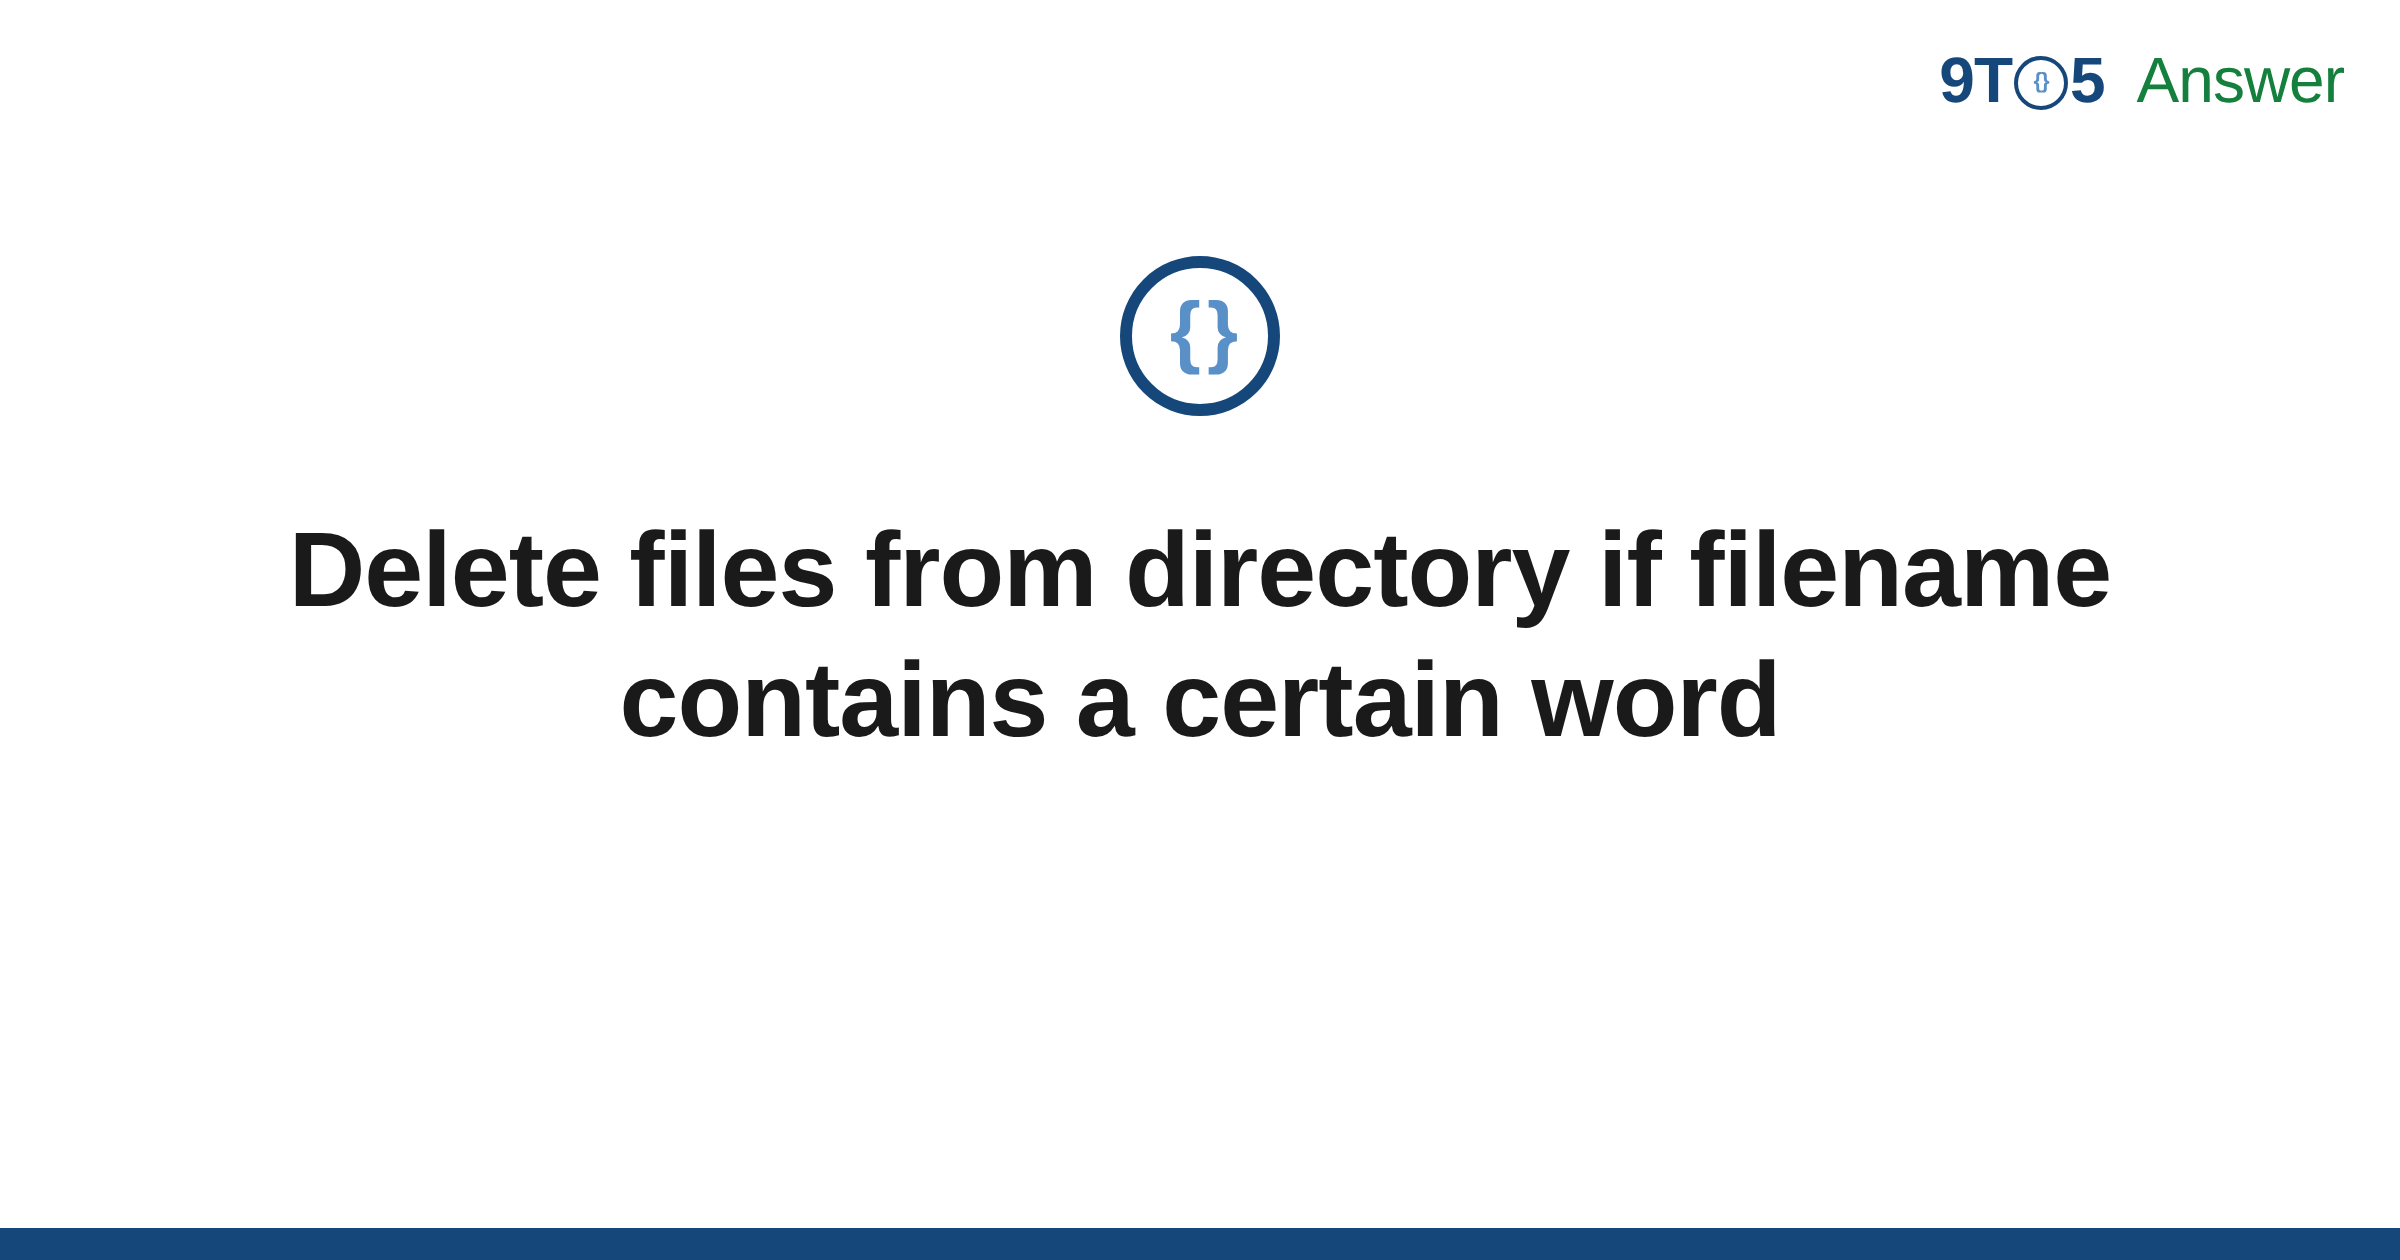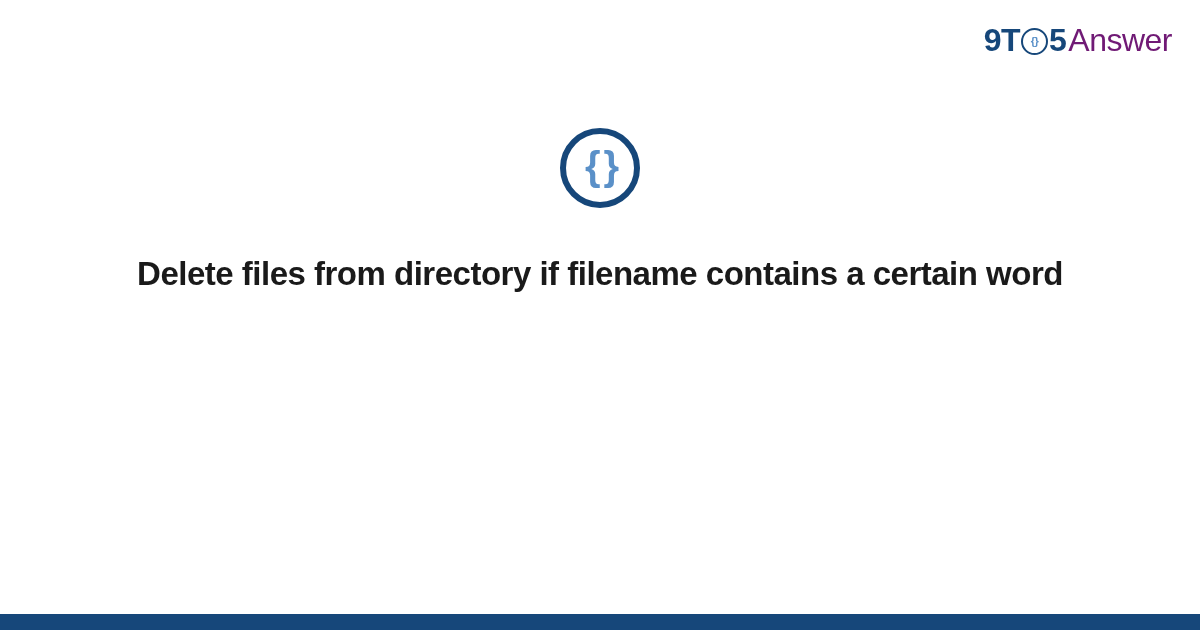--- a/index.html
+++ b/index.html
@@ -48,23 +48,23 @@
       font-weight: 700;
       line-height: 1;
       position: relative;
       top: 0px;
     }
     .logo .t5 {
       color: #16477a;
       font-weight: 700;
     }
     .logo .answer {
-      color: #701a75;
+      color: #15803d;
       font-weight: 500;
-      margin-left: 2px;
+      margin-left: 16px;
     }
     .center-block {
       position: absolute;
       top: 128px;
       left: 0;
       right: 0;
       display: flex;
       flex-direction: column;
       align-items: center;
     }
@@ -82,21 +82,21 @@
       font-size: 40px;
       font-weight: 800;
       color: #5a90c8;
       letter-spacing: -4px;
       font-family: "Helvetica Neue", Arial, sans-serif;
       line-height: 1;
       position: relative;
       top: -2px;
     }
     .title {
-      font-size: 33px;
+      font-size: 53px;
       font-weight: 700;
       color: #1a1a1a;
       text-align: center;
       line-height: 1.22;
       letter-spacing: -0.5px;
       max-width: 960px;
     }
     .footer-bar {
       position: absolute;
       bottom: 0;

